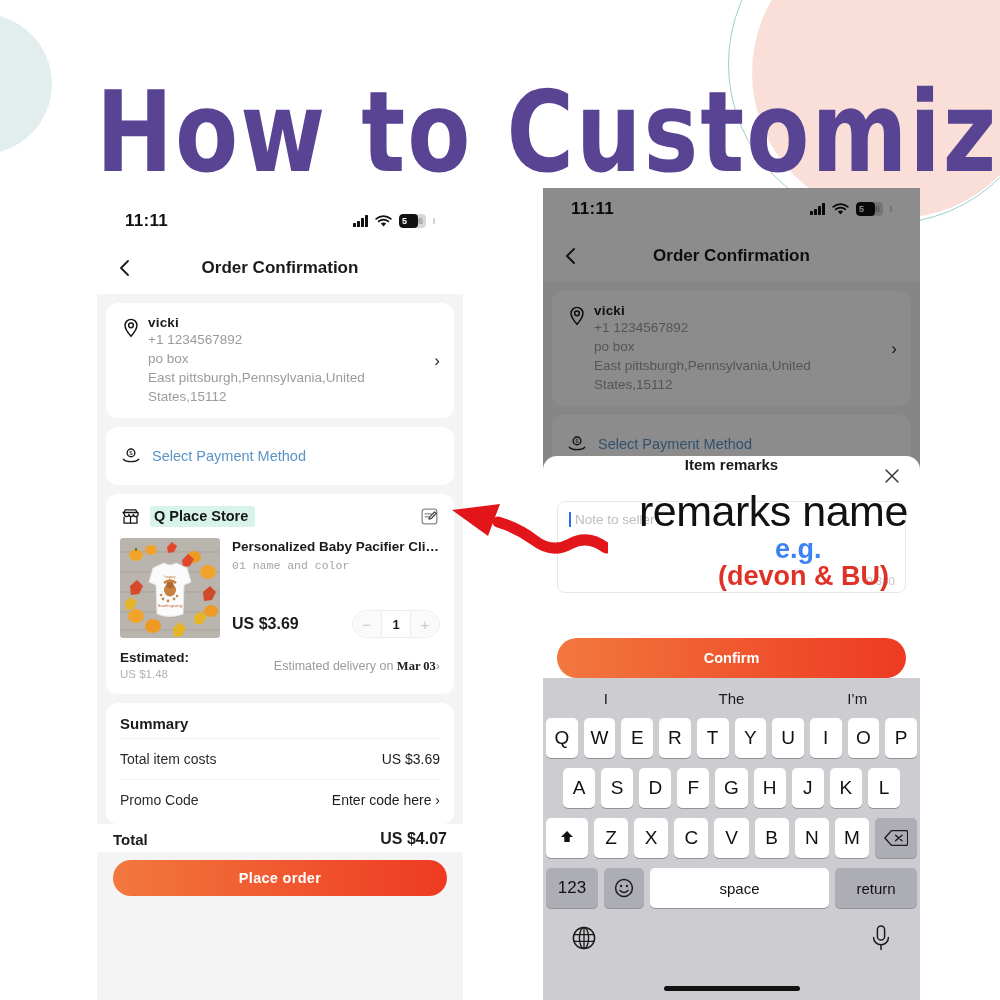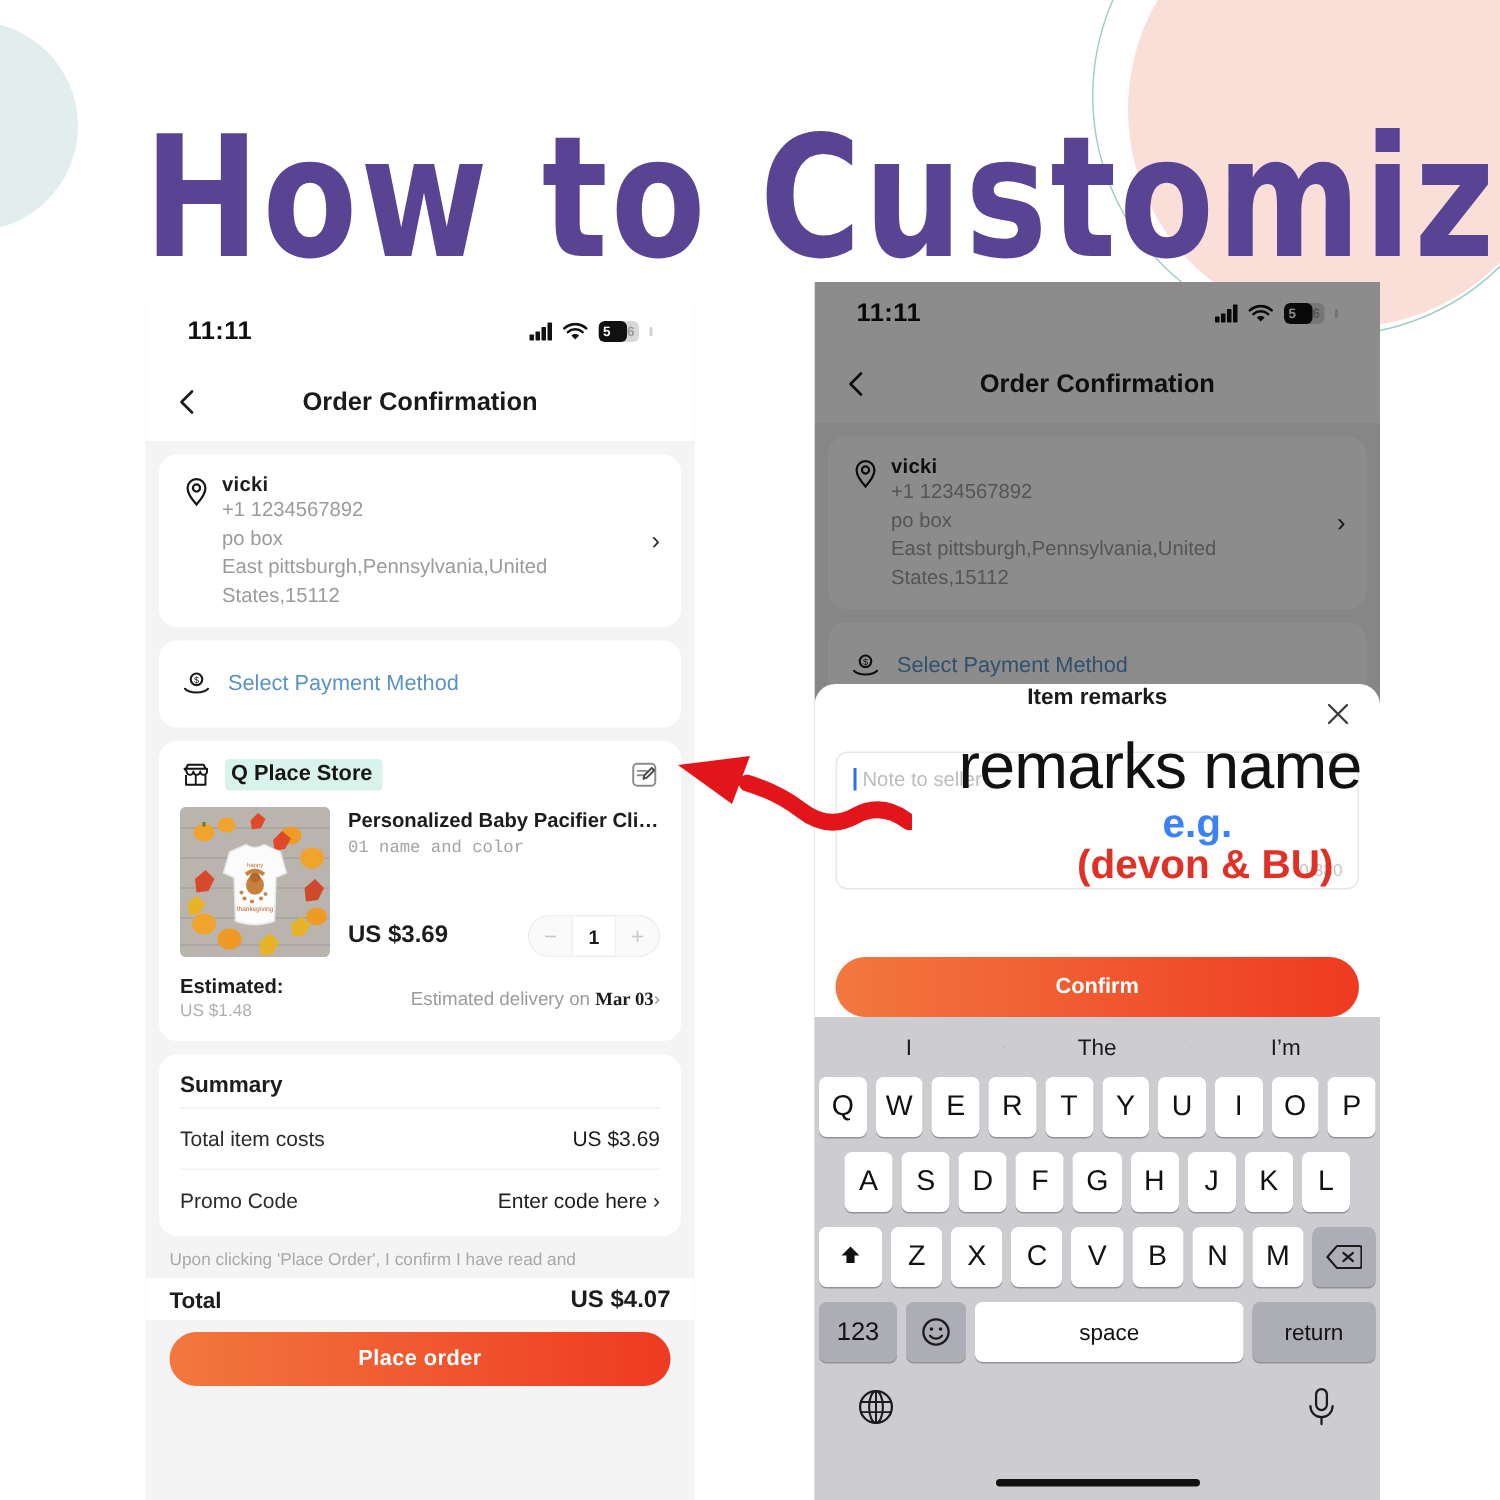--- a/index.html
+++ b/index.html
@@ -392,21 +392,20 @@
     <div class="sum-row">
       <span>Total item costs</span>
       <span class="sum-val">US $3.69</span>
     </div>
     <div class="sum-row">
       <span>Promo Code</span>
       <span class="sum-val">Enter code here ›</span>
     </div>
   </div>
 
-  <div class="disclaimer">Upon clicking 'Place Order', I confirm I have read and</div>
   <div class="total-bar">
     <div class="total-label">Total</div>
     <div class="total-val">US $4.07</div>
   </div>
   <div class="cta">Place order</div>
 </div>
 
 <div class="phone phone-right">
 
   <div class="statusbar">

